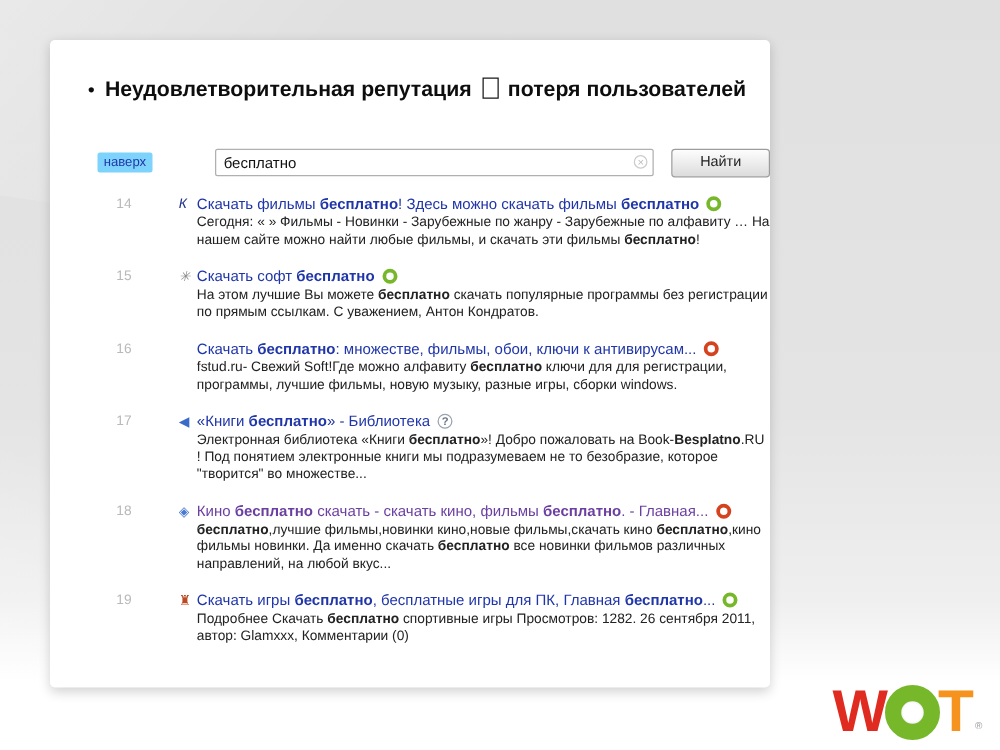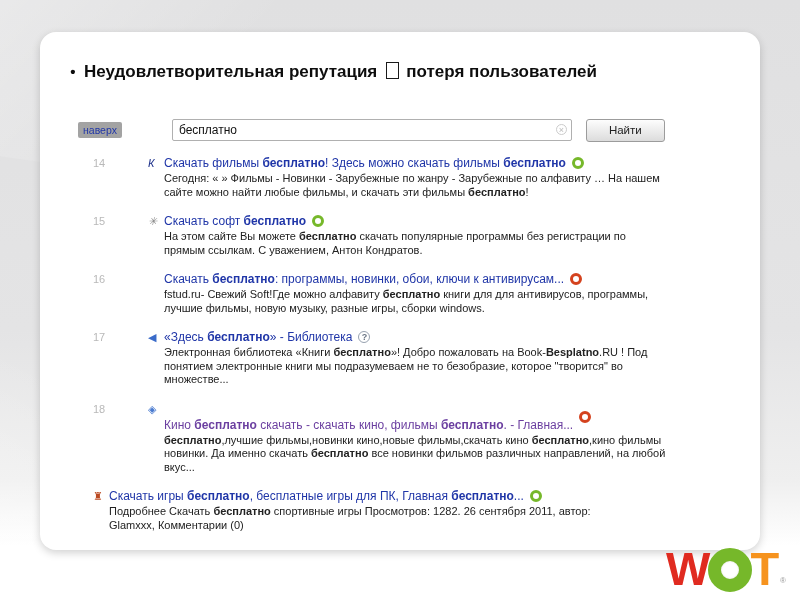--- a/index.html
+++ b/index.html
@@ -10,55 +10,55 @@
   }
   .streak{position:absolute;pointer-events:none;}
   .streak-a{top:-160px;left:-80px;width:520px;height:340px;
     background:linear-gradient(125deg,rgba(255,255,255,.55),rgba(255,255,255,0) 62%);
     transform:rotate(8deg);}
   .streak-b{top:250px;left:-190px;width:380px;height:300px;
     background:linear-gradient(55deg,rgba(255,255,255,.5),rgba(255,255,255,0) 60%);
     transform:rotate(-28deg);}
 
   .card{
-    position:absolute;left:40px;top:32px;width:720px;height:518px;
-    background:#ffffff;border-radius:16px;
+    position:absolute;left:40px;top:32px;width:576px;height:518px;
+    background:#ffffff;border-radius:4px;
     box-shadow:0 3px 9px rgba(0,0,0,.18);
   }
   .slide-title{
     position:absolute;top:30px;left:22px;right:16px;
     font-size:17px;font-weight:bold;color:#0d0d0d;white-space:nowrap;
   }
   .slide-title .bullet{display:inline-block;width:22px;text-align:center;font-size:15px;}
   .tofu{display:inline-block;width:11px;height:15px;border:1.6px solid #1a1a1a;
     margin:0 7px 0 9px;vertical-align:-2px;}
 
   .serp{position:absolute;top:86px;left:0;right:0;}
   .search-row{display:flex;align-items:center;height:24px;}
-  .back-top{margin-left:38px;background:#a3a3a3;color:var(--link);font-size:10.5px;
+  .back-top{margin-left:38px;background:#7dd3fc;color:var(--link);font-size:10.5px;
     padding:2px 5px;border-radius:2px;text-decoration:none;cursor:pointer;}
   .input-wrap{position:relative;margin-left:50px;width:400px;}
   .search-input{width:100%;height:22px;box-sizing:border-box;border:1px solid #b0b0b0;
     border-radius:2px;font-family:"Liberation Sans",sans-serif;font-size:12px;
     padding:0 20px 0 6px;color:#111;}
   .clear{position:absolute;right:5px;top:5px;width:11px;height:11px;border:1px solid #ccc;
     border-radius:50%;color:#bbb;font-size:9px;line-height:10px;text-align:center;
     box-sizing:border-box;cursor:pointer;}
   .find-btn{margin-left:14px;height:23px;padding:0 22px;font-family:"Liberation Sans",sans-serif;
     font-size:11.5px;color:#222;border:1px solid #9c9c9c;border-radius:3px;
     background:linear-gradient(180deg,#fdfdfd,#dcdcdc);cursor:pointer;}
 
   .results{margin-top:14px;padding-left:53px;}
   .result{display:flex;margin-bottom:15px;}
   .num{width:55px;color:#b9b9b9;font-size:11px;padding-top:1px;}
   .favicon{width:16px;font-size:11px;padding-top:1px;}
   .result-body{width:505px;}
   .title-line{display:flex;align-items:center;gap:6px;white-space:nowrap;}
   .title-link{font-size:12px;color:var(--link);cursor:pointer;}
-  .title-link.visited{color:var(--visited);margin-top:16px;}
+  .title-link.visited{color:var(--visited);}
   .bold{font-weight:bold;}
   .snippet{font-size:11px;color:#222;line-height:13.5px;margin-top:2px;}
   .wot{flex:0 0 auto;display:inline-block;box-sizing:border-box;cursor:pointer;}
   .wot.r-green{width:12px;height:12px;border-radius:50%;border:3.5px solid var(--rating_green);}
   .wot.r-red{width:12px;height:12px;border-radius:50%;border:3.5px solid var(--rating_red);}
   .wot.r-question{width:12px;height:12px;border-radius:50%;border:1px solid #98a2b0;
     color:#6a7584;font-size:9px;line-height:10px;text-align:center;font-weight:bold;}
 
   .wot-logo{position:absolute;right:14px;bottom:8px;display:flex;align-items:center;}
   .wot-logo .w{color:var(--logo_w);font-size:47px;font-weight:800;letter-spacing:-3px;
@@ -103,57 +103,58 @@
     </div>
   </div>
         <div class="result">
     <span class="num">15</span>
     <span class="favicon" style="color: rgb(138, 138, 138); font-style: italic;">✳</span>
     <div class="result-body">
       <div class="title-line">
         <a class="title-link"><span>Скачать софт </span><span class="bold">бесплатно</span></a>
         <span class="wot r-green"></span>
       </div>
-      <div class="snippet"><span>На этом сайте Вы можете </span><span class="bold">бесплатно</span><span> скачать популярные программы без регистрации по прямым ссылкам. С уважением, Антон Кондратов.</span></div>
+      <div class="snippet"><span>На этом лучшие Вы можете </span><span class="bold">бесплатно</span><span> скачать популярные программы без регистрации по прямым ссылкам. С уважением, Антон Кондратов.</span></div>
     </div>
   </div>
         <div class="result">
     <span class="num">16</span>
     <span class="favicon" style="color: rgb(136, 136, 136);"></span>
     <div class="result-body">
       <div class="title-line">
-        <a class="title-link"><span>Скачать </span><span class="bold">бесплатно</span><span>: программы, новинки, обои, ключи к антивирусам...</span></a>
+        <a class="title-link"><span>Скачать </span><span class="bold">бесплатно</span><span>: множестве, фильмы, обои, ключи к антивирусам...</span></a>
         <span class="wot r-red"></span>
       </div>
-      <div class="snippet"><span>fstud.ru- Свежий Soft!Где можно алфавиту </span><span class="bold">бесплатно</span><span> книги для для антивирусов, программы, лучшие фильмы, новую музыку, разные игры, сборки windows.</span></div>
+      <div class="snippet"><span>fstud.ru- Свежий Soft!Где можно алфавиту </span><span class="bold">бесплатно</span><span> ключи для для регистрации, программы, лучшие фильмы, новую музыку, разные игры, сборки windows.</span></div>
     </div>
   </div>
         <div class="result">
     <span class="num">17</span>
     <span class="favicon" style="color: rgb(58, 107, 201);">◀</span>
     <div class="result-body">
       <div class="title-line">
-        <a class="title-link"><span>«Здесь </span><span class="bold">бесплатно</span><span>» - Библиотека</span></a>
+        <a class="title-link"><span>«Книги </span><span class="bold">бесплатно</span><span>» - Библиотека</span></a>
         <span class="wot r-question">?</span>
       </div>
       <div class="snippet"><span>Электронная библиотека «Книги </span><span class="bold">бесплатно</span><span>»! Добро пожаловать на Book-</span><span class="bold">Besplatno</span><span>.RU ! Под понятием электронные книги мы подразумеваем не то безобразие, которое "творится" во множестве...</span></div>
     </div>
   </div>
         <div class="result">
     <span class="num">18</span>
     <span class="favicon" style="color: rgb(74, 123, 208);">◈</span>
     <div class="result-body">
       <div class="title-line">
         <a class="title-link visited"><span>Кино </span><span class="bold">бесплатно</span><span> скачать - скачать кино, фильмы </span><span class="bold">бесплатно</span><span>. - Главная...</span></a>
         <span class="wot r-red"></span>
       </div>
       <div class="snippet"><span class="bold">бесплатно</span><span>,лучшие фильмы,новинки кино,новые фильмы,скачать кино </span><span class="bold">бесплатно</span><span>,кино фильмы новинки. Да именно скачать </span><span class="bold">бесплатно</span><span> все новинки фильмов различных направлений, на любой вкус...</span></div>
     </div>
   </div>
         <div class="result">
+    <span class="num">19</span>
     <span class="favicon" style="color: rgb(187, 74, 34);">♜</span>
     <div class="result-body">
       <div class="title-line">
         <a class="title-link"><span>Скачать игры </span><span class="bold">бесплатно</span><span>, бесплатные игры для ПК, Главная </span><span class="bold">бесплатно</span><span>...</span></a>
         <span class="wot r-green"></span>
       </div>
       <div class="snippet"><span>Подробнее Скачать </span><span class="bold">бесплатно</span><span> спортивные игры Просмотров: 1282. 26 сентября 2011, автор: Glamxxx, Комментарии (0)</span></div>
     </div>
   </div>
       </div>

